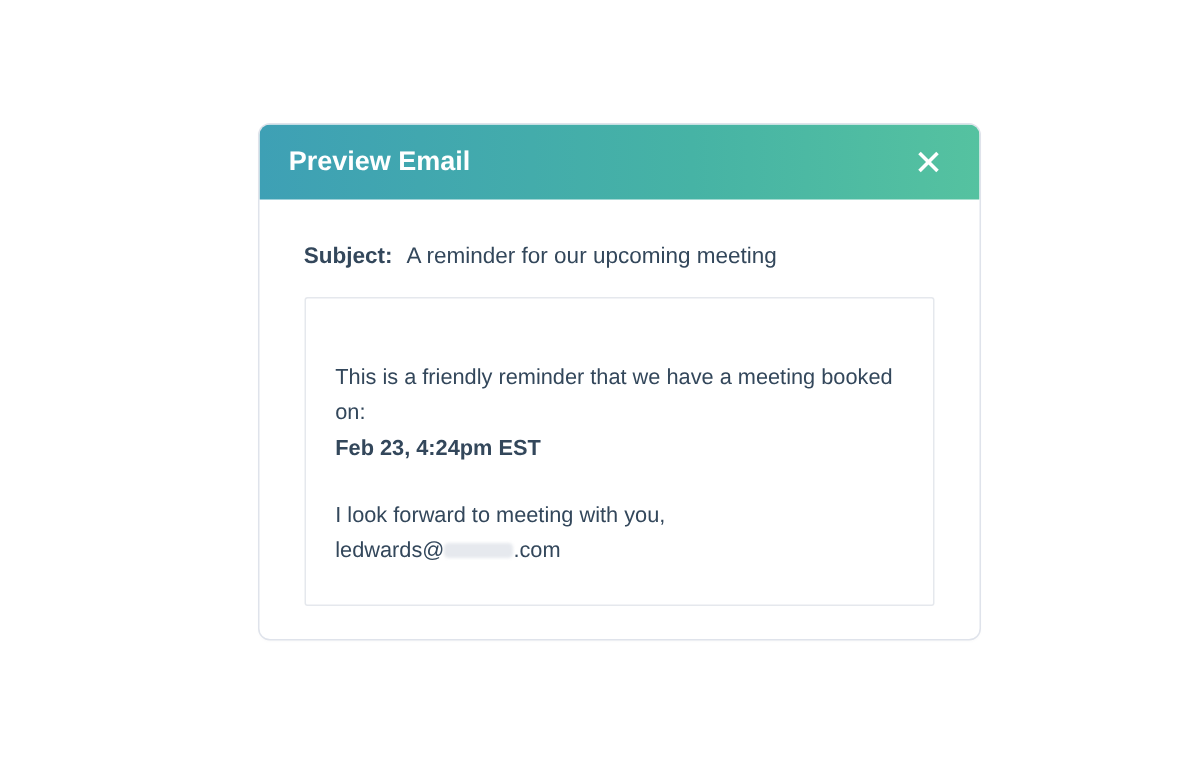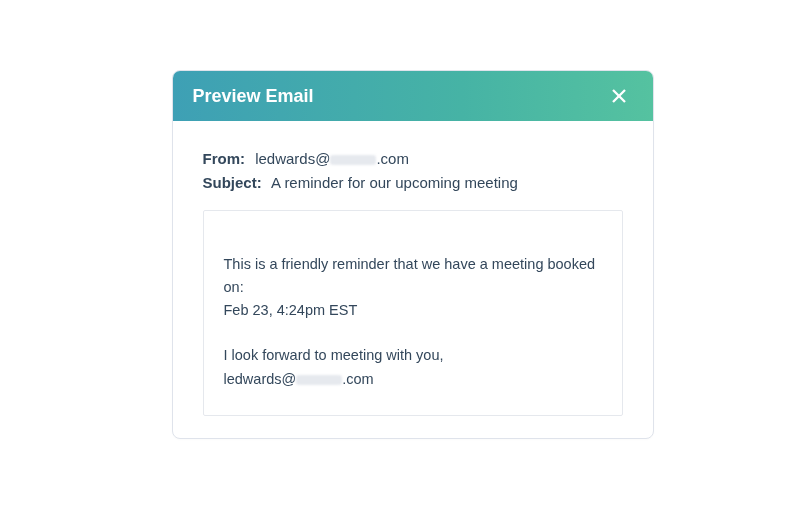--- a/index.html
+++ b/index.html
@@ -79,21 +79,21 @@
     margin-top: 16px;
     border: 1px solid #e5e8ed;
     border-radius: 2px;
     padding: 20px 20px 24px 20px;
     font-size: 14.5px;
     line-height: 1.6;
     color: #33475b;
   }
   .email-card .block { margin: 0; }
   .email-card .spacer { height: 22px; }
-  .email-card .bold { font-weight: 400; }
+  .email-card .bold { font-weight: 700; }
   .close-btn {
     margin-top: 18px;
     display: inline-flex;
     align-items: center;
     justify-content: center;
     height: 38px;
     padding: 0 22px;
     background: #ff7a59;
     color: #ffffff;
     font-size: 14px;
@@ -114,26 +114,20 @@
       <div class="close-x">
         <svg width="18" height="18" viewBox="0 0 18 18" fill="none">
           <line x1="3" y1="3" x2="15" y2="15"></line>
           <line x1="15" y1="3" x2="3" y2="15"></line>
         </svg>
       </div>
     </div>
 
     <div class="modal-body">
 
-      <div class="meta-line">
-        <span class="meta-label">From:</span>
-        <span class="meta-value">
-          <span>ledwards@</span><span class="redacted"></span><span>.com</span>
-        </span>
-      </div>
 
       <div class="meta-line">
         <span class="meta-label">Subject:</span>
         <span class="meta-value">A reminder for our upcoming meeting</span>
       </div>
 
       <div class="email-card">
         <div class="spacer"></div>
         <p class="block">This is a friendly reminder that we have a meeting booked on:</p>
         <p class="block bold">Feb 23, 4:24pm EST</p>

